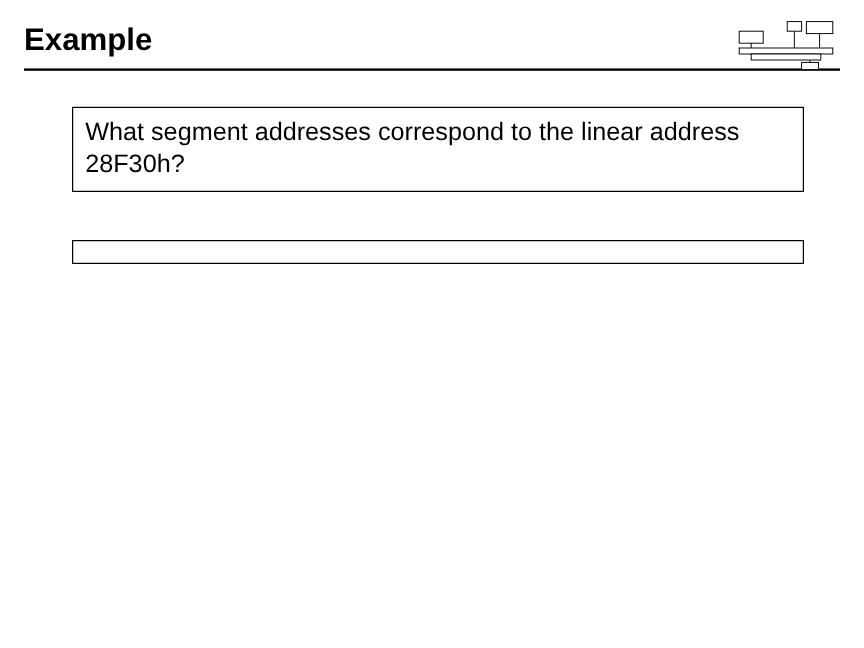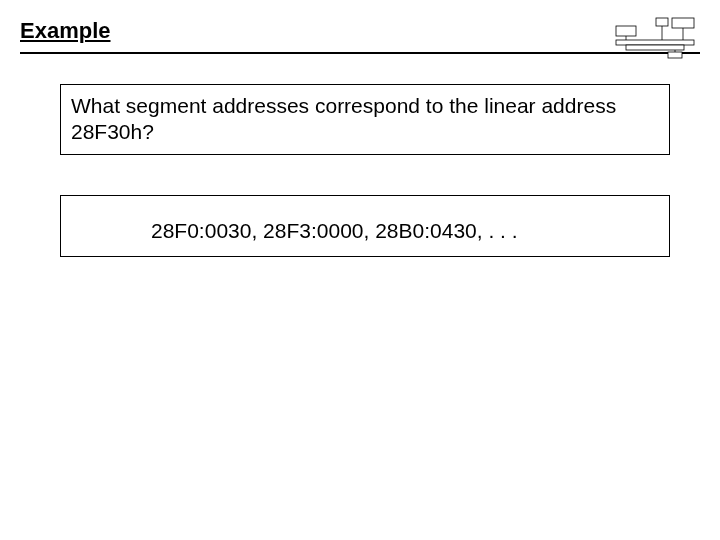--- a/index.html
+++ b/index.html
@@ -16,23 +16,22 @@
     width: 720px;
     height: 540px;
     box-sizing: border-box;
   }
   .header {
     position: relative;
     padding: 18px 20px 0 20px;
   }
   .title {
     font-weight: bold;
-    font-size: 22px;
+    font-size: 26px;
     margin: 0 0 8px 0;
-    text-decoration: underline;
   }
   .rule {
     border: none;
     border-top: 2px solid #000;
     margin: 0 0 0 0;
     width: 680px;
   }
   .diagram {
     position: absolute;
     top: 16px;
@@ -90,17 +89,16 @@
     <hr class="rule">
   </div>
 
   <div class="content">
 
     <div class="box">
       <span>What segment addresses correspond to the linear address 28F30h?</span>
     </div>
 
     <div class="box2">
-      <div class="addresses">28F0:0030, 28F3:0000, 28B0:0430, . . .</div>
     </div>
 
   </div>
 </div>
 
 </body></html>

